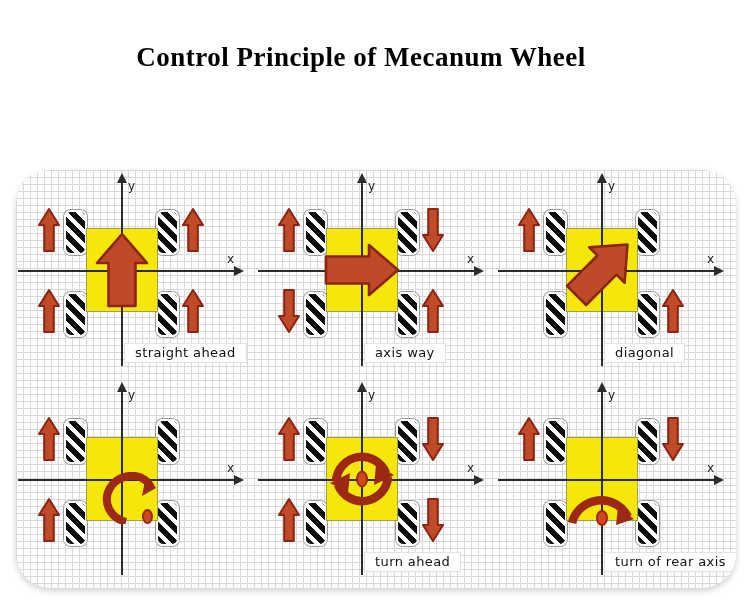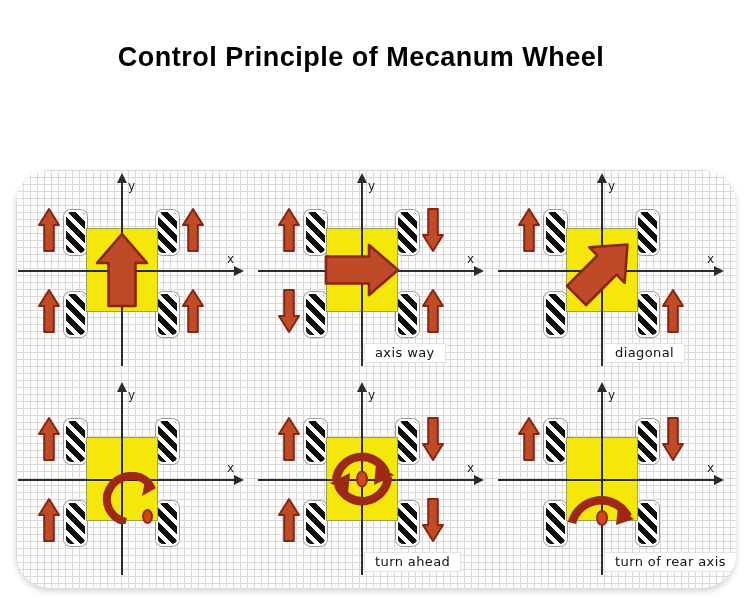--- a/index.html
+++ b/index.html
@@ -1,21 +1,21 @@
 <!DOCTYPE html>
 <html><head>
 <meta charset="utf-8">
 <style>
   * { margin:0; padding:0; box-sizing:border-box; }
   html,body { width:750px; height:610px; background:#ffffff; overflow:hidden;
               font-family:"DejaVu Sans", sans-serif; }
   .stage { position:relative; width:750px; height:610px; background:#fff; }
 
   .title { position:absolute; left:0; top:42px; width:722px; text-align:center;
-           font-family:Liberation Sans, sans-serif; font-weight:bold; font-size:27px;
+           font-family:Liberation Serif, serif; font-weight:bold; font-size:27px;
            color:#000; letter-spacing:0.5px; }
 
   .board { position:absolute; left:16px; top:170px; width:720px; height:418px;
            border-radius:34px; background:#fefefe;
            background-image:
              linear-gradient(#d9d9d9 1px, transparent 1px),
              linear-gradient(90deg, #d9d9d9 1px, transparent 1px);
            background-size:7px 7px;
            box-shadow:0 3px 6px rgba(0,0,0,0.18); overflow:hidden; }
 
@@ -107,20 +107,21 @@
         </svg>
       <svg class="oa pos-bl" viewBox="0 0 22 46">
           <use href="#arrow-small"></use>
         </svg>
       <svg class="oa pos-br" viewBox="0 0 22 46">
           <use href="#arrow-small"></use>
         </svg>
       <svg class="ca" viewBox="0 0 56 78">
           <use href="#arrow-big"></use>
         </svg>
+      <div class="lbl">straight ahead</div>
     </div>
 
     <div class="panel p2">
       <div class="vax"></div>
       <div class="vhead"></div>
       <span class="ylab">y</span>
       <div class="hax"></div>
       <div class="hhead"></div>
       <span class="xlab">x</span>
       <div class="wh wh-tl"></div>

